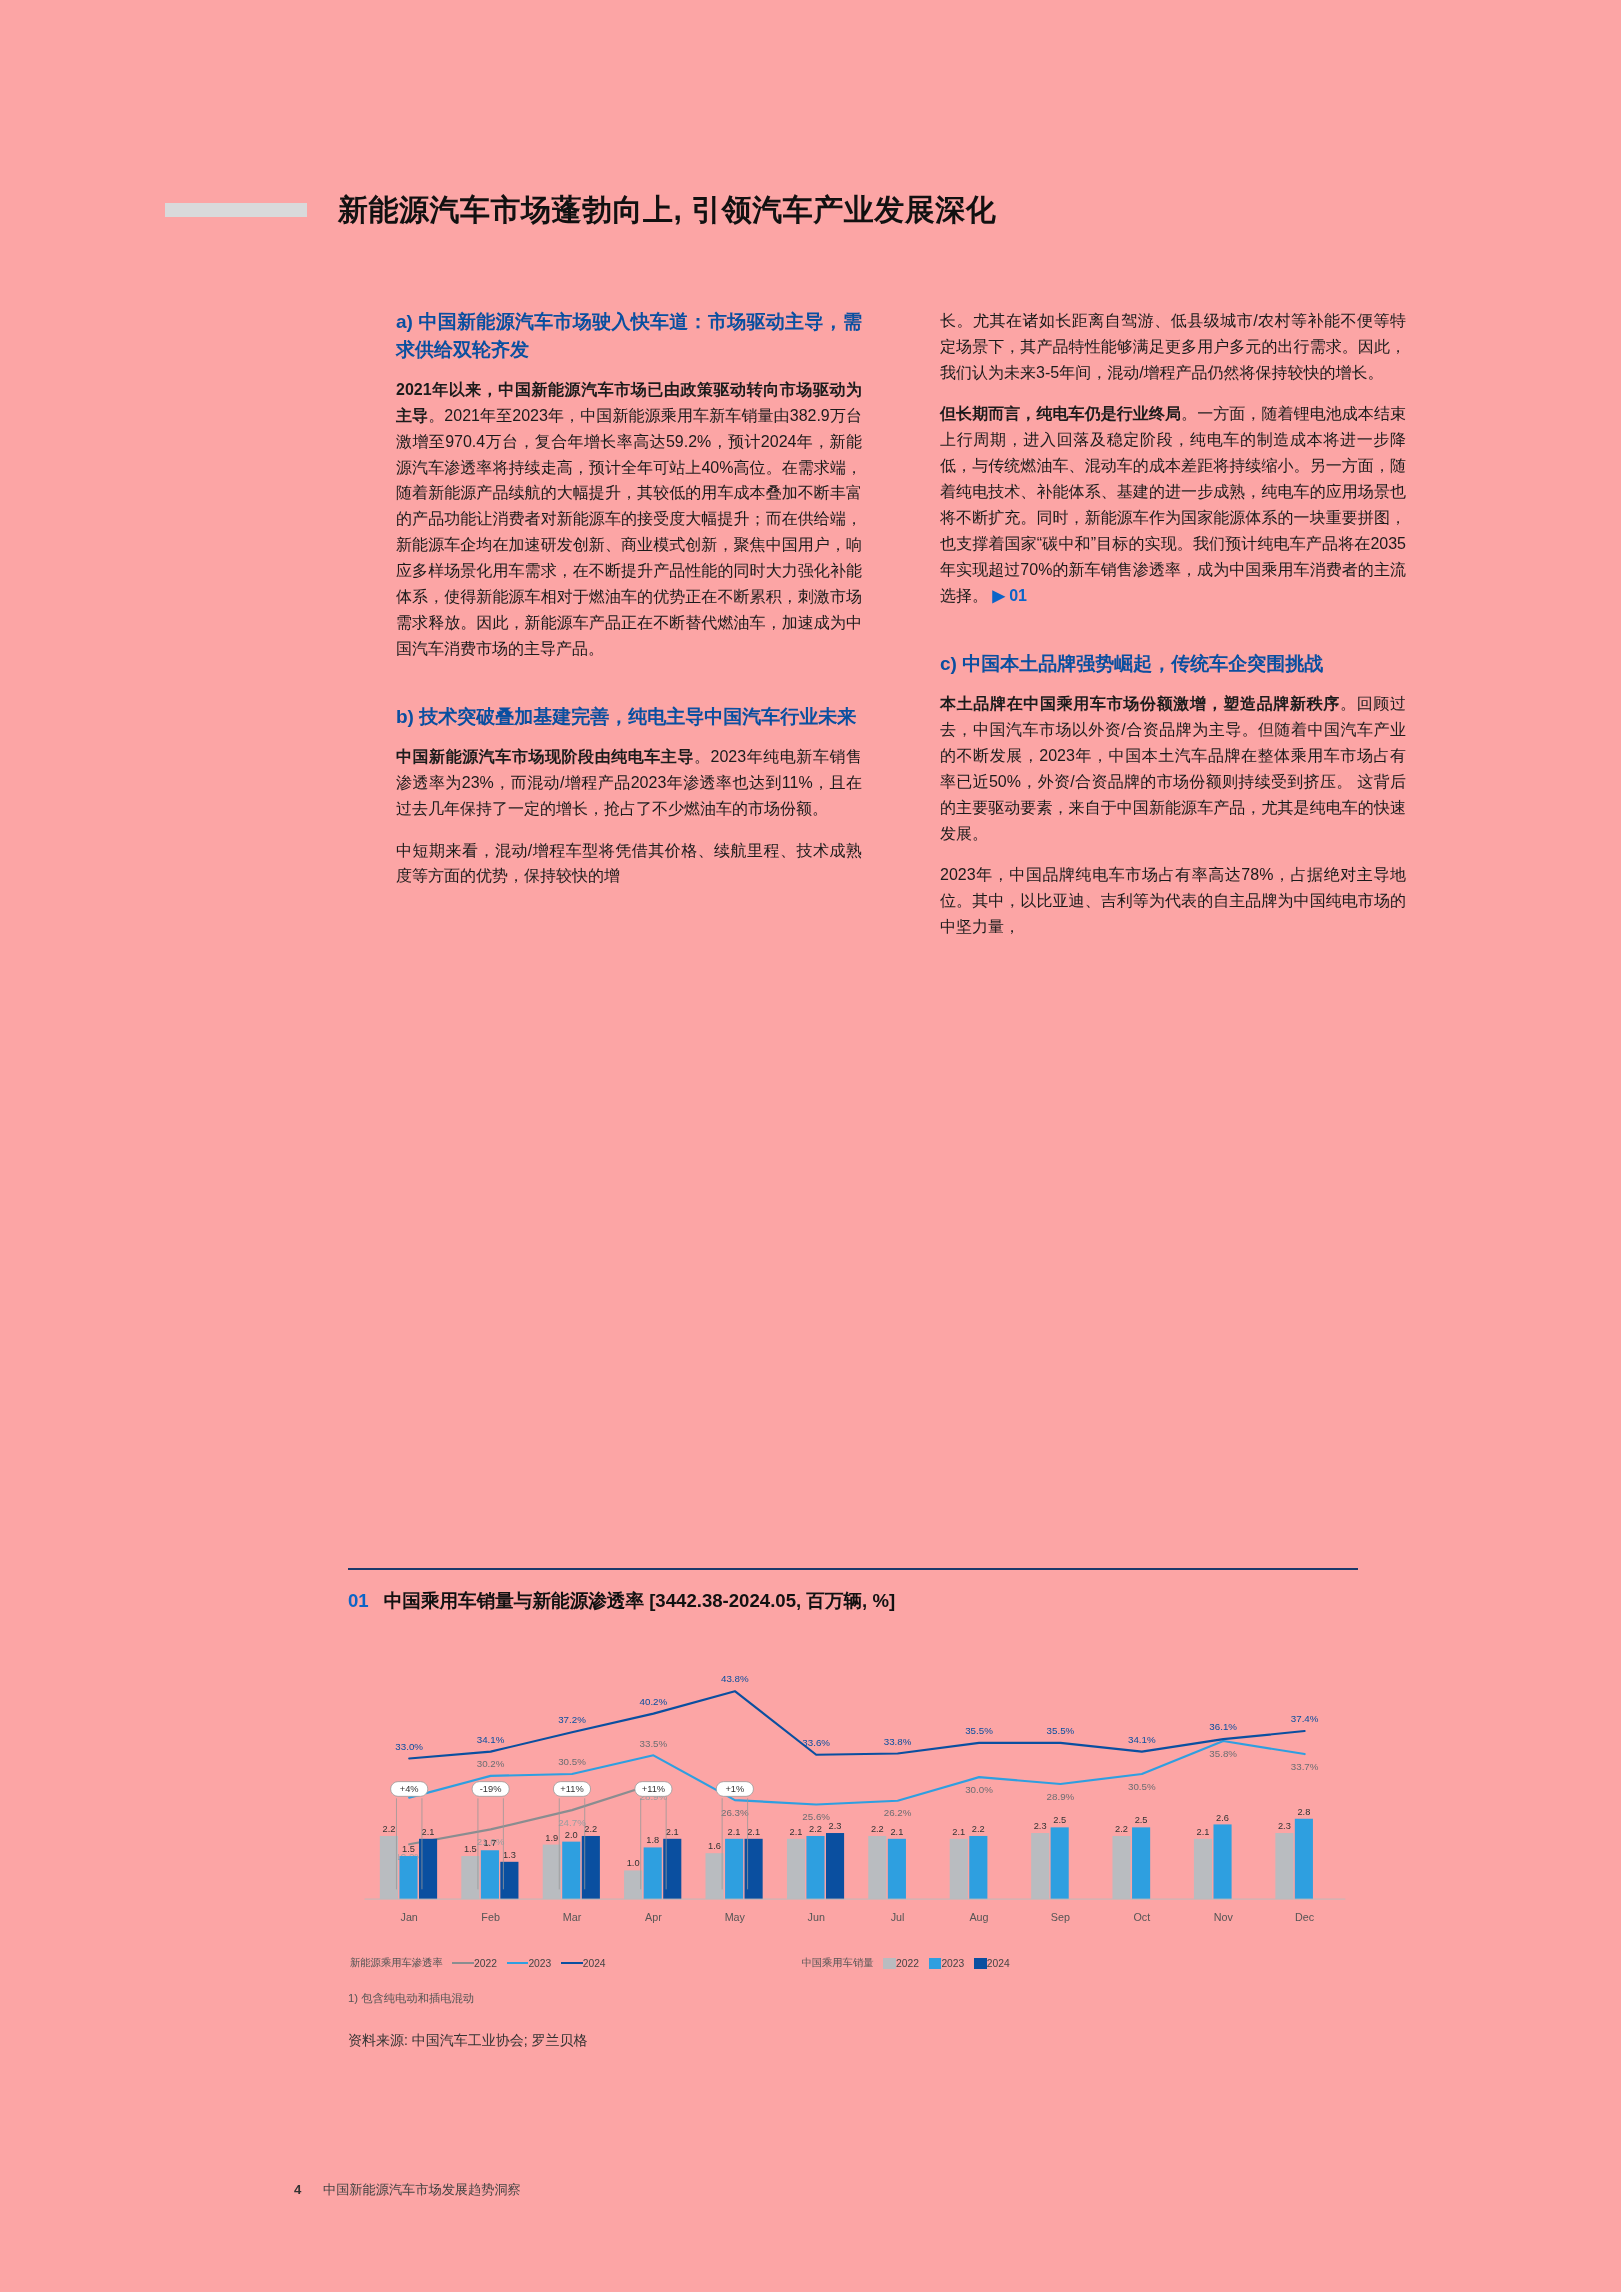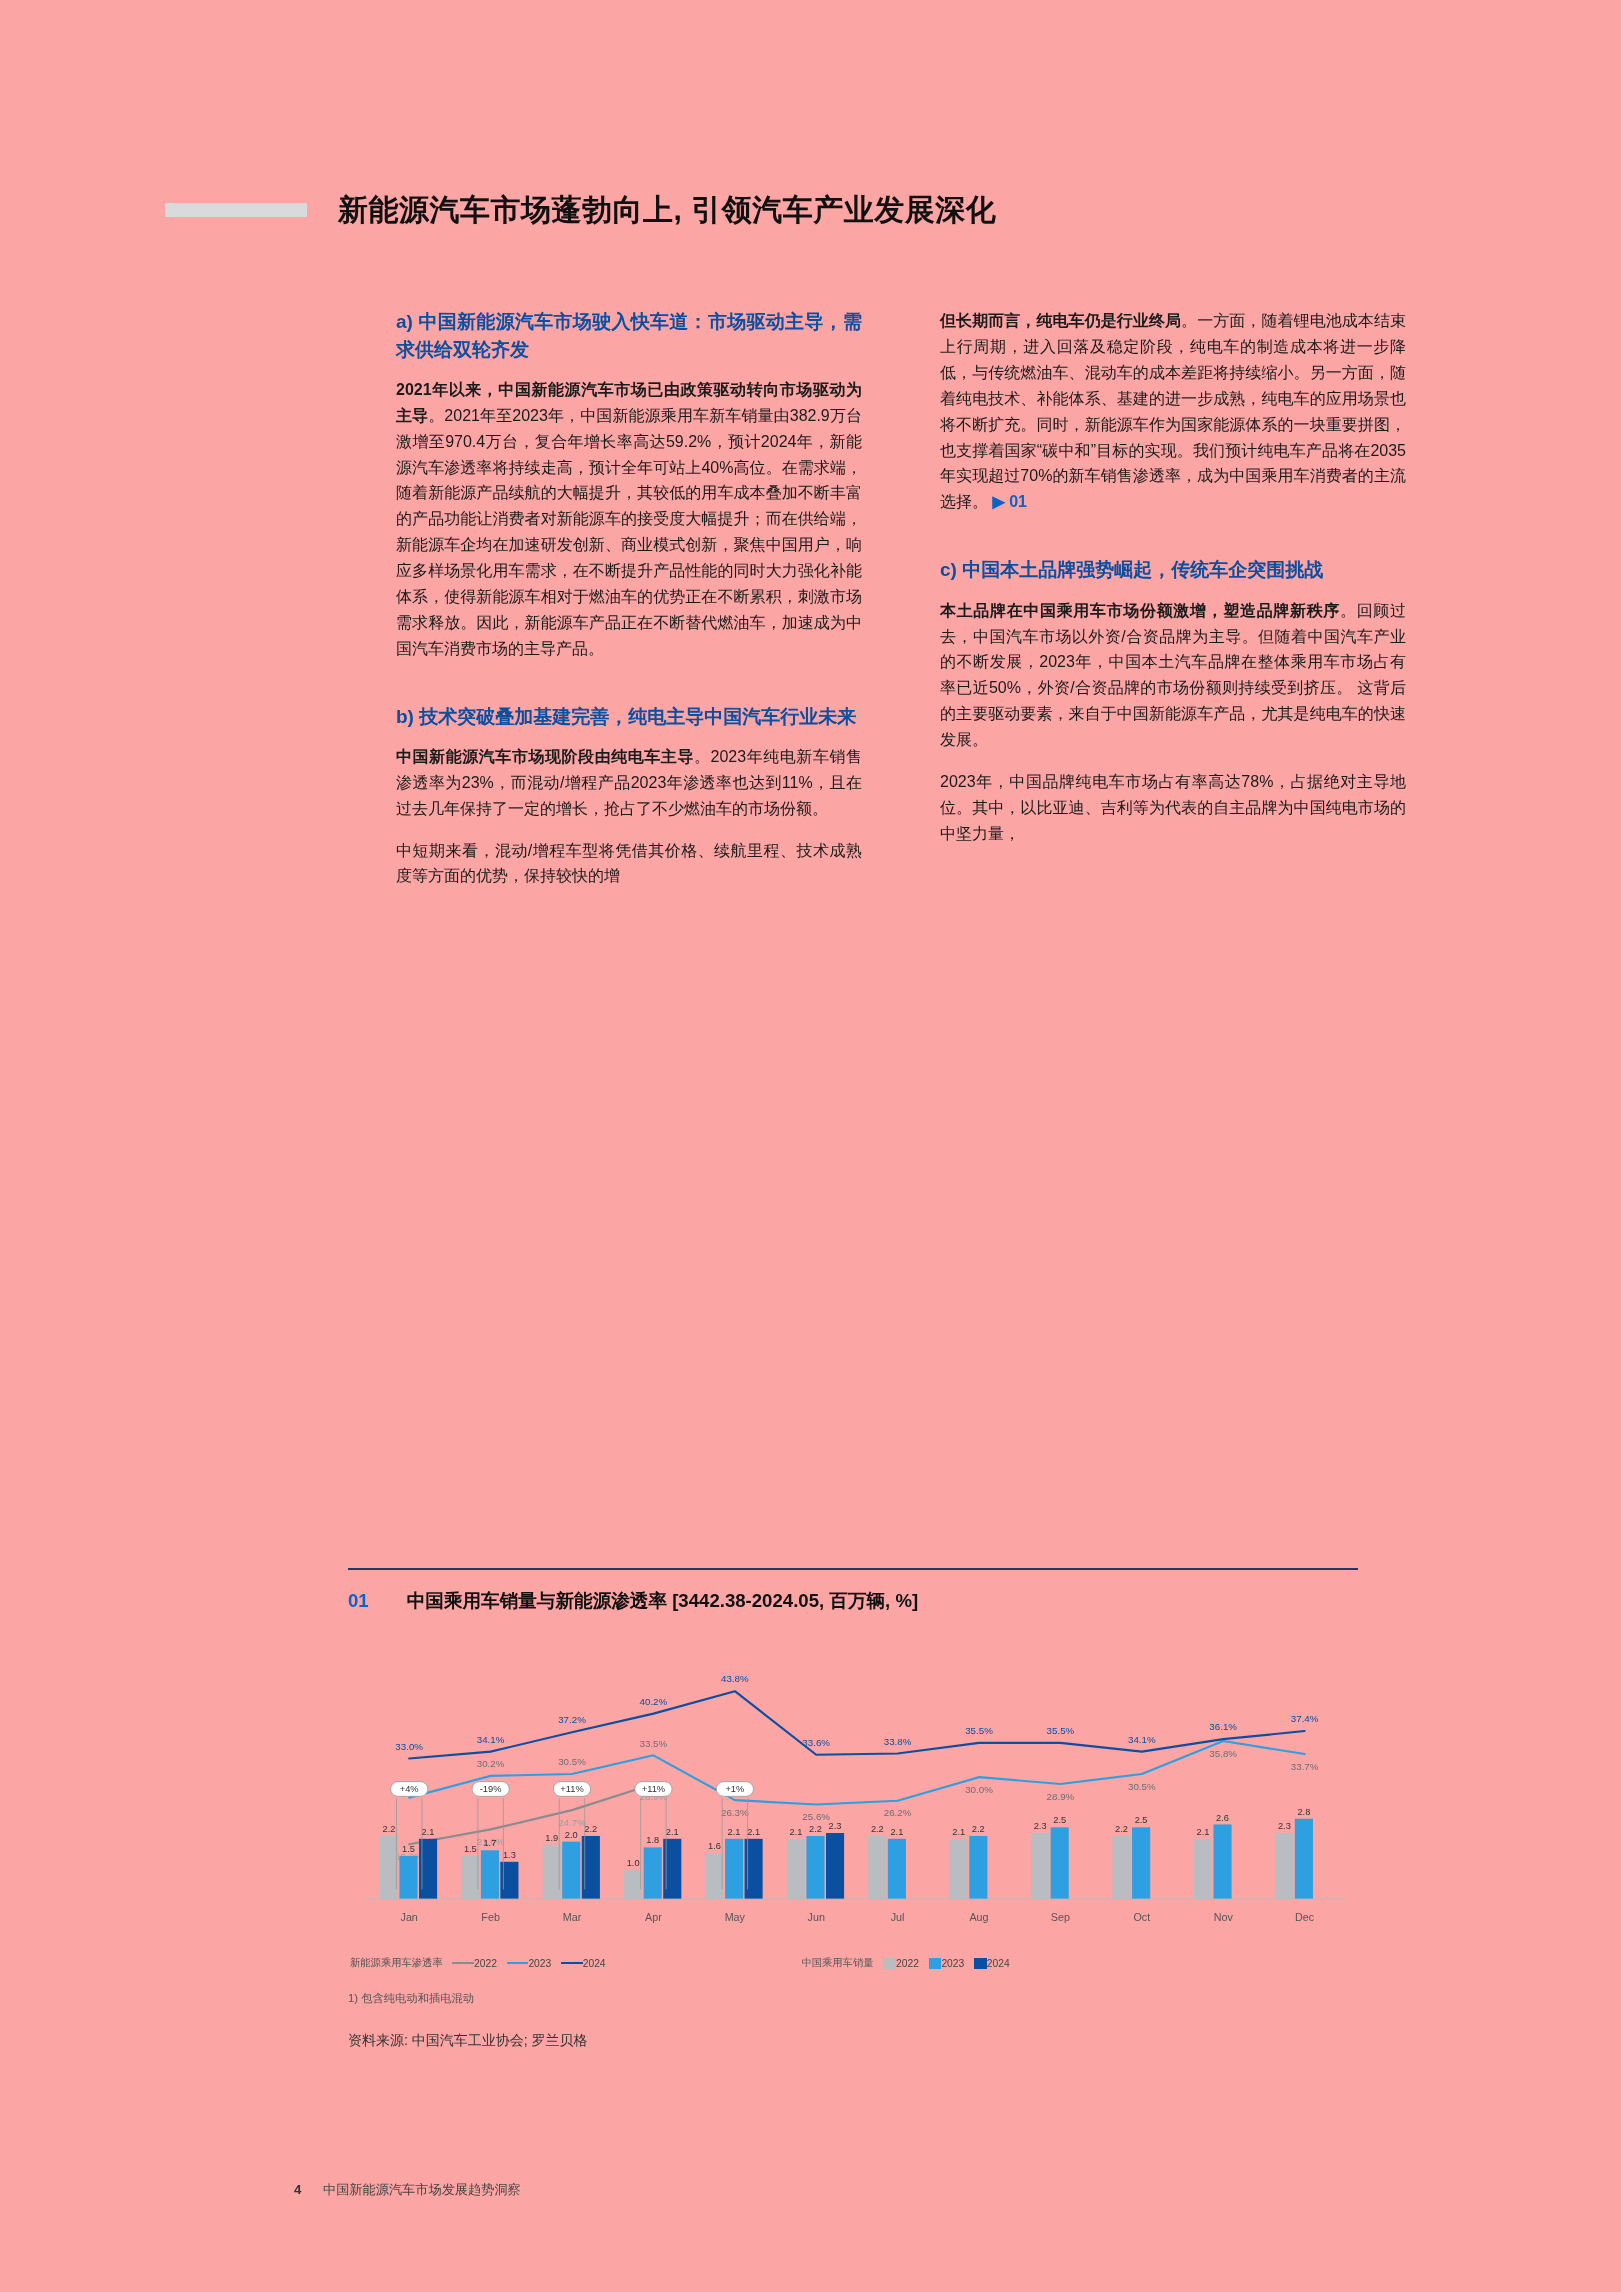--- a/index.html
+++ b/index.html
@@ -86,21 +86,21 @@
   }
   .exhibit-rule {
     width: 100%;
     height: 2px;
     background: #1b3a6b;
     margin-bottom: 17.6px;
   }
   .exhibit-head {
     display: flex;
     align-items: baseline;
-    gap: 38px;
+    gap: 15px;
     margin-bottom: 5.9px;
   }
   .exhibit-num {
     color: #0a64c8;
     font-weight: bold;
     font-size: 18.6px;
   }
   .exhibit-title {
     font-weight: bold;
     font-size: 18.6px;
@@ -181,20 +181,21 @@
   <div class="col col-left">
     <h2 class="sub">a) 中国新能源汽车市场驶入快车道：市场驱动主导，需求供给双轮齐发</h2>
     <p><span class="b">2021年以来，中国新能源汽车市场已由政策驱动转向市场驱动为主导</span><span>。2021年至2023年，中国新能源乘用车新车销量由382.9万台激增至970.4万台，复合年增长率高达59.2%，预计2024年，新能源汽车渗透率将持续走高，预计全年可站上40%高位。在需求端，随着新能源产品续航的大幅提升，其较低的用车成本叠加不断丰富的产品功能让消费者对新能源车的接受度大幅提升；而在供给端，新能源车企均在加速研发创新、商业模式创新，聚焦中国用户，响应多样场景化用车需求，在不断提升产品性能的同时大力强化补能体系，使得新能源车相对于燃油车的优势正在不断累积，刺激市场需求释放。因此，新能源车产品正在不断替代燃油车，加速成为中国汽车消费市场的主导产品。</span></p>
     <div class="spacer-lg"></div>
     <h2 class="sub">b) 技术突破叠加基建完善，纯电主导中国汽车行业未来</h2>
     <p><span class="b">中国新能源汽车市场现阶段由纯电车主导</span><span>。2023年纯电新车销售渗透率为23%，而混动/增程产品2023年渗透率也达到11%，且在过去几年保持了一定的增长，抢占了不少燃油车的市场份额。</span></p>
     <p>中短期来看，混动/增程车型将凭借其价格、续航里程、技术成熟度等方面的优势，保持较快的增</p>
   </div>
 
   <div class="col col-right">
+    <p>长。尤其在诸如长距离自驾游、低县级城市/农村等补能不便等特定场景下，其产品特性能够满足更多用户多元的出行需求。因此，我们认为未来3-5年间，混动/增程产品仍然将保持较快的增长。</p>
     <p><span class="b">但长期而言，纯电车仍是行业终局</span><span>。一方面，随着锂电池成本结束上行周期，进入回落及稳定阶段，纯电车的制造成本将进一步降低，与传统燃油车、混动车的成本差距将持续缩小。另一方面，随着纯电技术、补能体系、基建的进一步成熟，纯电车的应用场景也将不断扩充。同时，新能源车作为国家能源体系的一块重要拼图，也支撑着国家“碳中和”目标的实现。我们预计纯电车产品将在2035年实现超过70%的新车销售渗透率，成为中国乘用车消费者的主流选择。</span> <span class="ref">▶ 01</span></p>
     <div class="spacer-lg"></div>
     <h2 class="sub">c) 中国本土品牌强势崛起，传统车企突围挑战</h2>
     <p><span class="b">本土品牌在中国乘用车市场份额激增，塑造品牌新秩序</span><span>。回顾过去，中国汽车市场以外资/合资品牌为主导。但随着中国汽车产业的不断发展，2023年，中国本土汽车品牌在整体乘用车市场占有率已近50%，外资/合资品牌的市场份额则持续受到挤压。  这背后的主要驱动要素，来自于中国新能源车产品，尤其是纯电车的快速发展。</span></p>
     <p>2023年，中国品牌纯电车市场占有率高达78%，占据绝对主导地位。其中，以比亚迪、吉利等为代表的自主品牌为中国纯电市场的中坚力量，</p>
   </div>
 
   <div class="exhibit">
     <div class="exhibit-rule"></div>
     <div class="exhibit-head">

